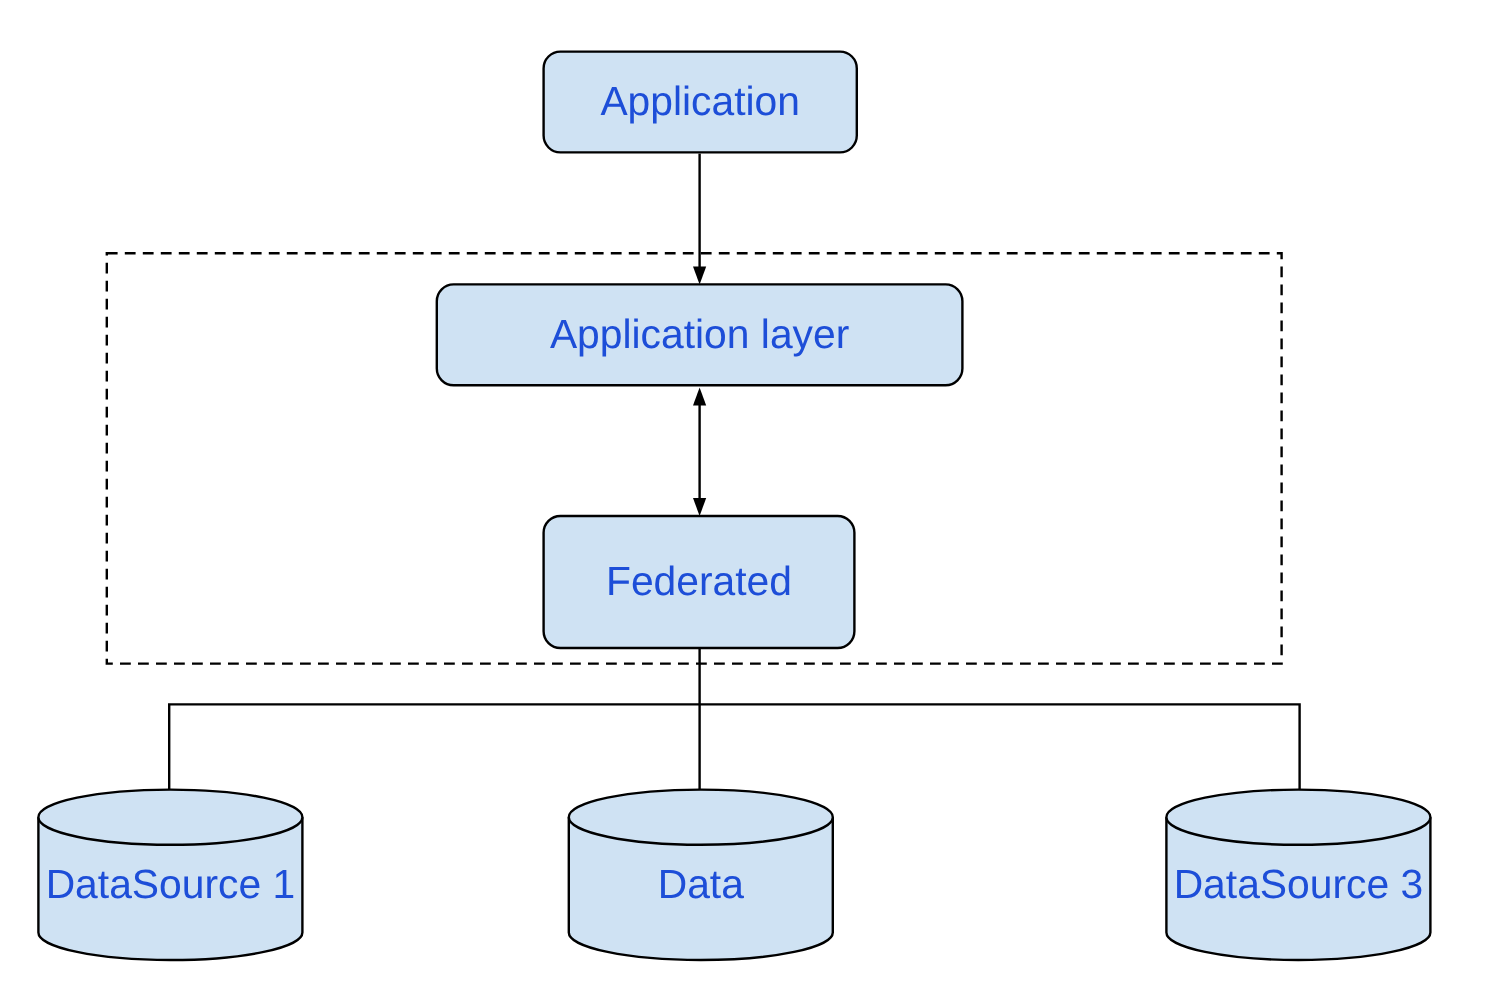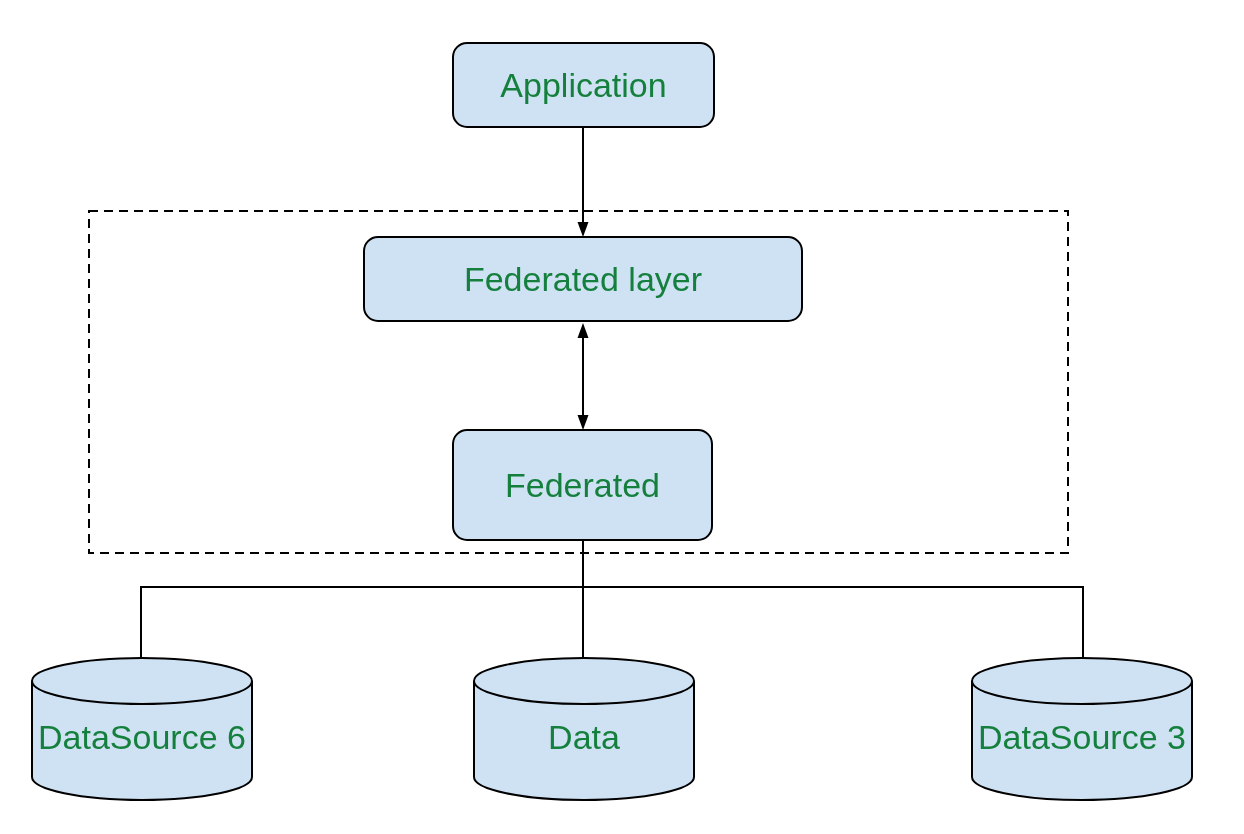--- a/index.html
+++ b/index.html
@@ -6,21 +6,21 @@
     margin: 0;
     padding: 0;
     background: #ffffff;
   }
   #stage {
     position: relative;
     width: 1244px;
     height: 834px;
     background: var(--bg, #ffffff);
     font-family: "Liberation Sans", "DejaVu Sans", sans-serif;
-    color: #15803d;
+    color: #1d4ed8;
     overflow: hidden;
   }
   #shapes {
     position: absolute;
     left: 0;
     top: 0;
     width: 1244px;
     height: 834px;
   }
   .stroke {
@@ -113,30 +113,30 @@
       <path class="cyl" d="M972 681 L972 777 A110 23 0 0 0 1192 777 L1192 681"></path>
       <ellipse class="cyl" cx="1082" cy="681" rx="110" ry="23"></ellipse>
     </g>
   </svg>
 
   <div class="node" style="left:452px; top:42px; width:263px; height:86px;">
     <span>Application</span>
   </div>
 
   <div class="node" style="left:363px; top:236px; width:440px; height:86px;">
-    <span>Federated layer</span>
+    <span>Application layer</span>
   </div>
 
   <div class="node" style="left:452px; top:429px; width:261px; height:112px;">
     <span>Federated</span>
   </div>
 
   <div class="cyl-label" style="left:32px; top:658px; width:220px; height:142px;">
     <span>Data</span>
-    <span>Source 6</span>
+    <span>Source 1</span>
   </div>
 
   <div class="cyl-label" style="left:474px; top:658px; width:220px; height:142px;">
     <span>Data</span>
   </div>
 
   <div class="cyl-label" style="left:972px; top:658px; width:220px; height:142px;">
     <span>Data</span>
     <span>Source 3</span>
   </div>

